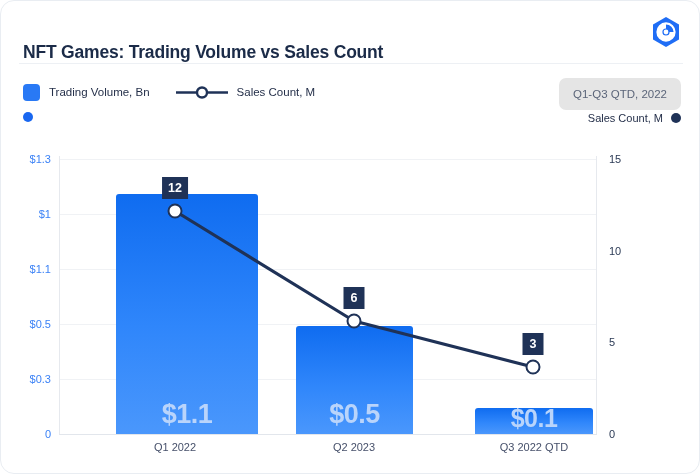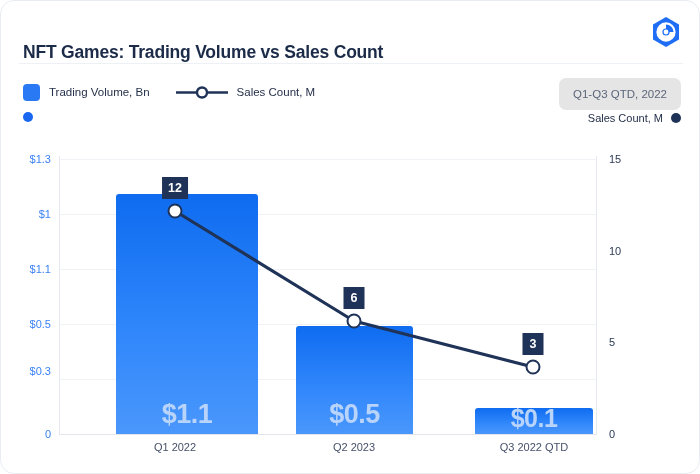--- a/index.html
+++ b/index.html
@@ -274,21 +274,21 @@
 
   <div class="axis-v"></div>
   <div class="axis-v-right"></div>
   <div class="axis-h"></div>
 
 
   <div class="ylabel-l" style="top:158px">$1.3</div>
   <div class="ylabel-l" style="top:213px">$1</div>
   <div class="ylabel-l" style="top:268px">$1.1</div>
   <div class="ylabel-l" style="top:323px">$0.5</div>
-  <div class="ylabel-l" style="top:370px">$0.3</div>
+  <div class="ylabel-l" style="top:378px">$0.3</div>
   <div class="ylabel-l" style="top:433px">0</div>
 
   <div class="ylabel-r" style="top:158px">15</div>
   <div class="ylabel-r" style="top:250px">10</div>
   <div class="ylabel-r" style="top:341px">5</div>
   <div class="ylabel-r" style="top:433px">0</div>
 
   <div class="bar" style="left:115px; top:193px; width:142px; height:240px">
     <div class="bar-value">$1.1</div>
   </div>

